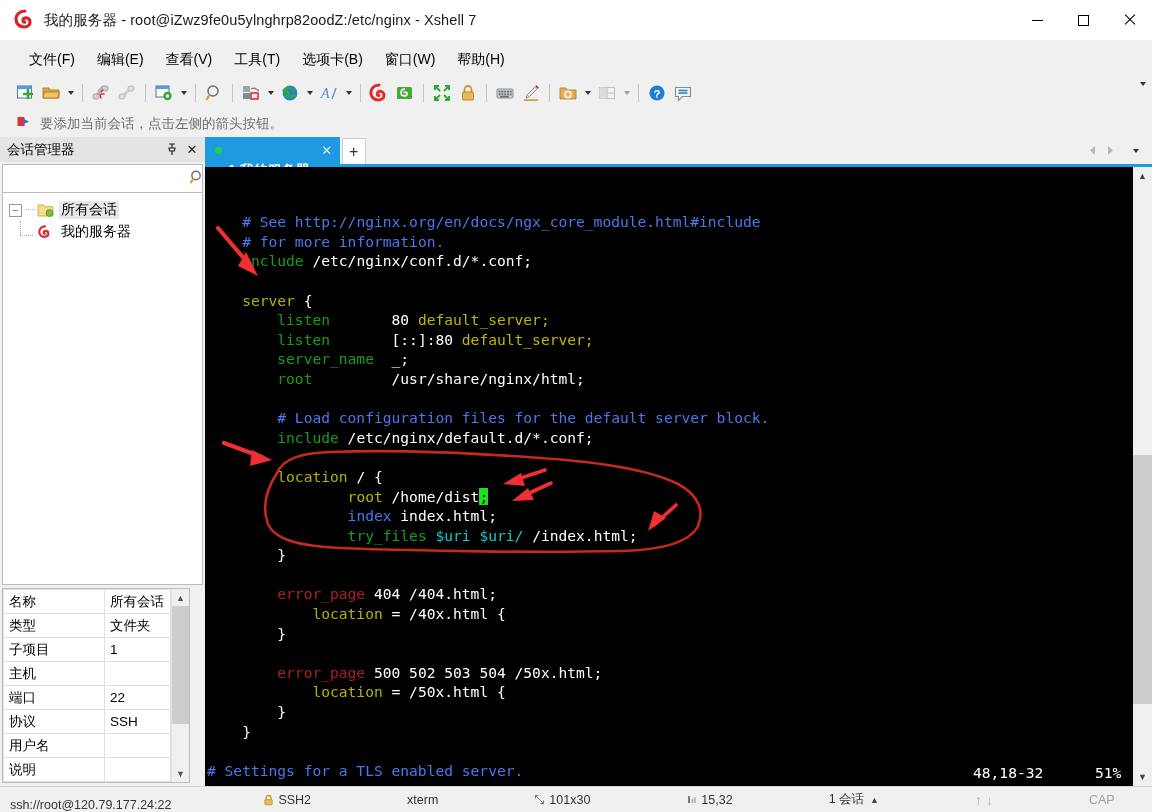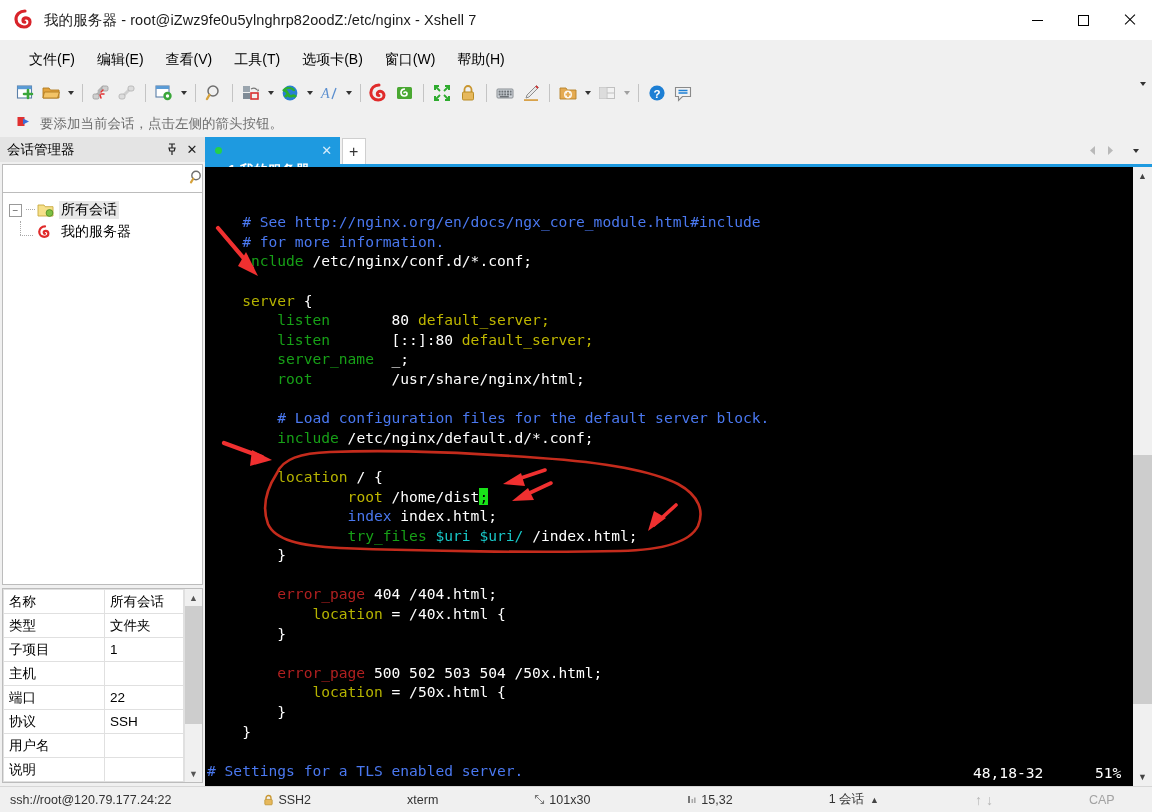--- a/index.html
+++ b/index.html
@@ -61,21 +61,21 @@
   .tree-row{display:flex;align-items:center;height:22px;padding-left:6px;font-size:14px;white-space:nowrap;cursor:default;}
   .tree-row.child{padding-left:34px;}
   .tree-exp{width:11px;height:11px;border:1px solid #999;background:#fff;display:flex;align-items:center;justify-content:center;
             font-size:10px;line-height:9px;color:#555;margin-right:4px;flex:0 0 auto;}
   .tree-dots{width:9px;height:1px;border-top:1px dotted #aaa;margin-right:2px;flex:0 0 auto;}
   .tree-label{padding:0 2px;}
   .tree-label.sel{background:#e8e8e8;}
   .tree-guide{position:absolute;left:17px;top:28px;width:1px;height:14px;border-left:1px dotted #aaa;}
   .tree-guide2{position:absolute;left:17px;top:42px;width:13px;height:1px;border-top:1px dotted #aaa;}
 
-  .sb-props{flex:0 0 auto;margin:3px 2px 3px 2px;background:#fff;border:1px solid #bcbcbc;display:flex;}
+  .sb-props{flex:0 0 auto;margin:3px 15px 3px 2px;background:#fff;border:1px solid #bcbcbc;display:flex;}
   .props-table{flex:1;border-collapse:collapse;table-layout:fixed;}
   .props-table td{height:23px;border:1px solid #e0e0e0;font-size:13.5px;padding:0 5px;color:#000;
                   white-space:nowrap;overflow:hidden;}
   .props-table td.k{width:90px;}
   .props-scroll{width:17px;flex:0 0 17px;background:#f0f0f0;border-left:1px solid #e0e0e0;display:flex;flex-direction:column;}
   .ps-btn{height:17px;display:flex;align-items:center;justify-content:center;font-size:9px;color:#555;cursor:default;background:#f0f0f0;}
   .ps-track{flex:1;background:#f0f0f0;position:relative;}
   .ps-thumb{position:absolute;left:0;right:0;top:0;height:118px;background:#cdcdcd;}
 
   
@@ -109,21 +109,21 @@
                font-family:"DejaVu Sans Mono","Liberation Mono",monospace;font-size:14.6px;}
   .ts-pos{position:absolute;left:746px;top:0;}
   .ts-pct{position:absolute;left:868px;top:0;}
 
   .term-scroll{width:19px;flex:0 0 19px;background:#f0f0f0;display:flex;flex-direction:column;border-left:1px solid #000;}
   .tsb{height:18px;display:flex;align-items:center;justify-content:center;font-size:9px;color:#444;cursor:default;background:#f0f0f0;}
   .tstrack{flex:1;position:relative;background:#f0f0f0;}
   .tsthumb{position:absolute;left:0;right:0;top:270px;height:249px;background:#cdcdcd;}
 
   
-  .statusbar{height:25px;background:#f0f0f0;border-top:1px solid #d6d6d6;display:flex;align-items:center;flex:0 0 auto;gap:44px;}
+  .statusbar{height:25px;background:#f0f0f0;border-top:1px solid #d6d6d6;display:flex;align-items:flex-end;flex:0 0 auto;gap:44px;}
   .sb-left{font-size:12.5px;color:#333;padding-left:10px;white-space:nowrap;}
   .sb-seg{display:flex;align-items:center;font-size:12.5px;color:#333;white-space:nowrap;height:25px;padding:0 4px;}
   .sb-gap{width:30px;}
   .gray{color:#a2a2a2;}
 
   
   .annot{position:absolute;left:0;top:0;width:1152px;height:812px;pointer-events:none;}
 </style>
 </head>
 <body>

